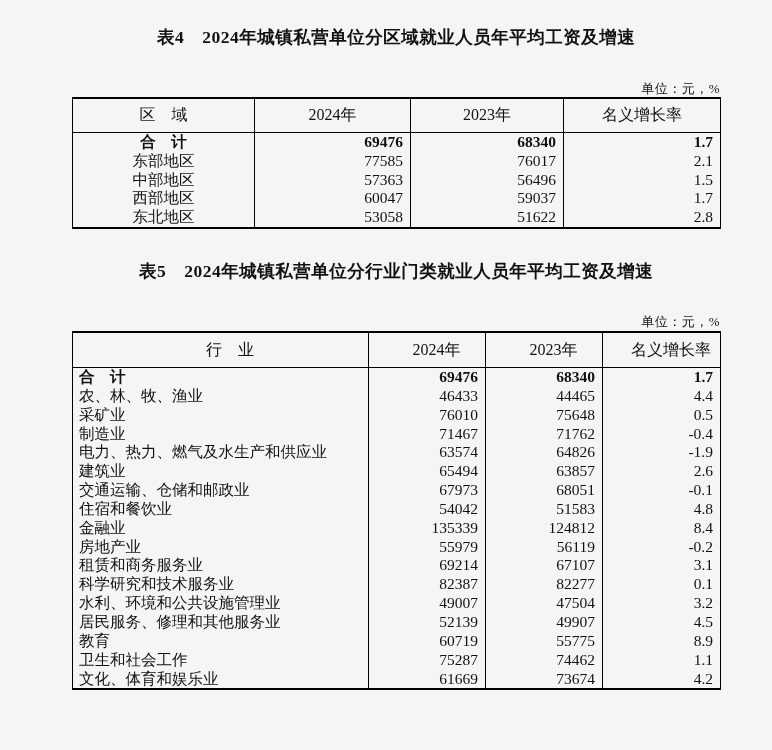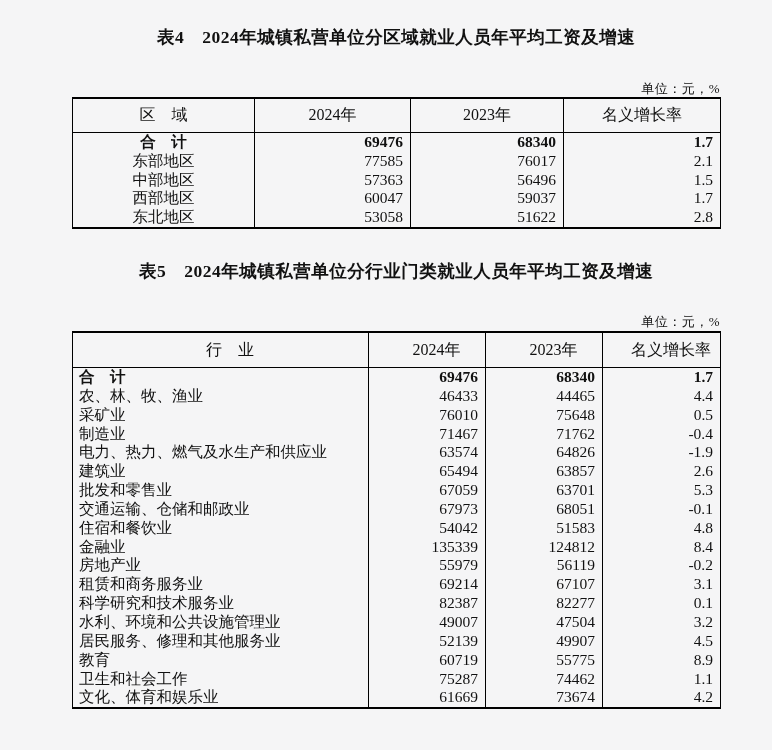--- a/index.html
+++ b/index.html
@@ -153,26 +153,20 @@
           <td>64826</td>
           <td>-1.9</td>
         </tr>
         <tr>
           <td>建筑业</td>
           <td>65494</td>
           <td>63857</td>
           <td>2.6</td>
         </tr>
         <tr>
-          <td>批发和零售业</td>
-          <td>67059</td>
-          <td>63701</td>
-          <td>5.3</td>
-        </tr>
-        <tr>
           <td>交通运输、仓储和邮政业</td>
           <td>67973</td>
           <td>68051</td>
           <td>-0.1</td>
         </tr>
         <tr>
           <td>住宿和餐饮业</td>
           <td>54042</td>
           <td>51583</td>
           <td>4.8</td>

